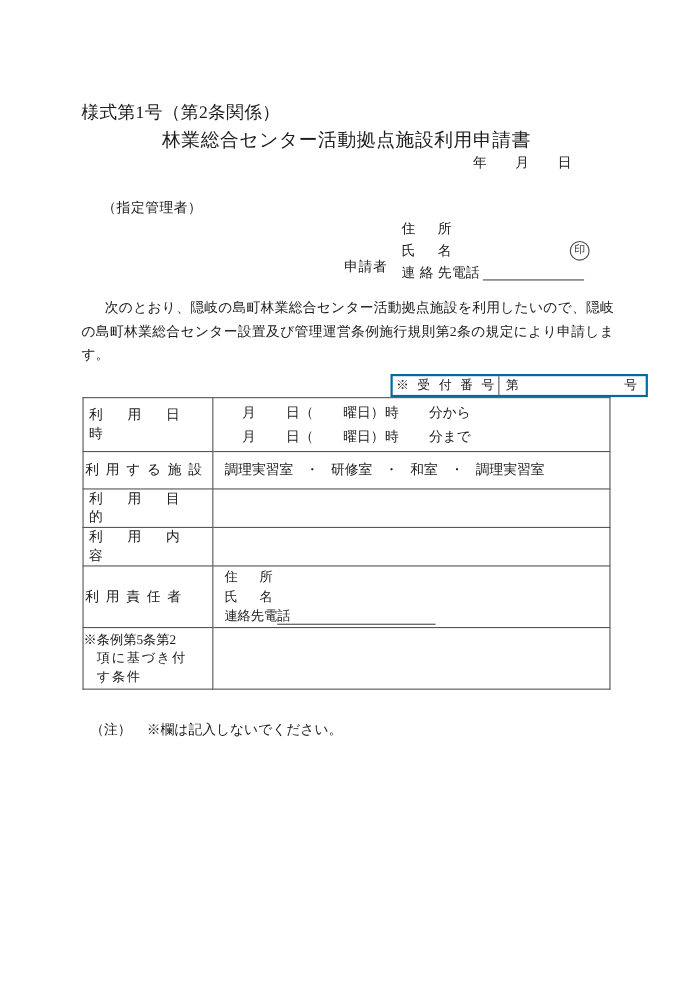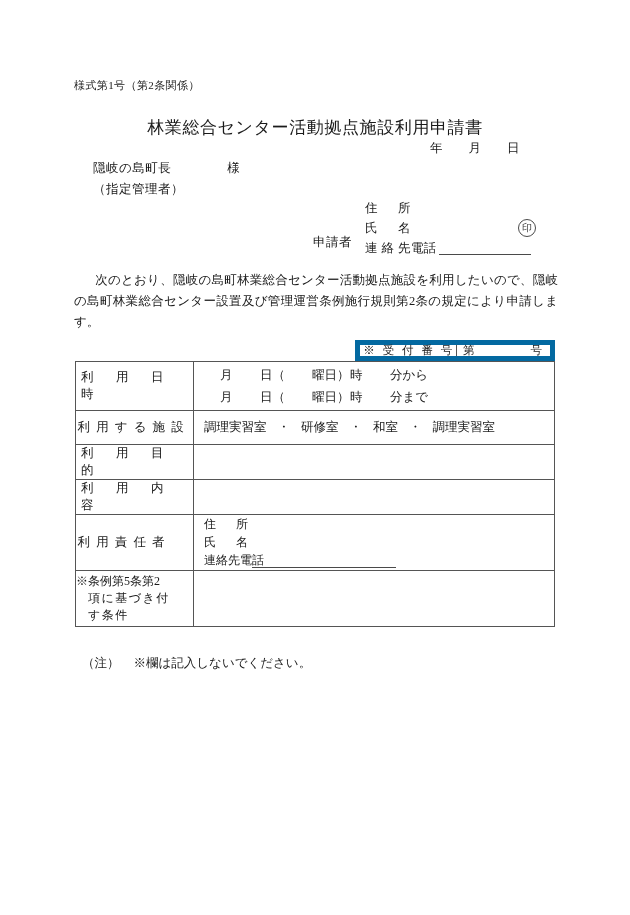--- a/index.html
+++ b/index.html
@@ -20,22 +20,22 @@
     left: 0; top: 0;
     width: 630px;
     height: 915px;
     background: #fff;
   }
 
   
   .form-code {
     position: absolute;
     left: 74px;
-    top: 78px;
-    font-size: 11px;
+    top: 92px;
+    font-size: 16px;
     letter-spacing: 0.4px;
     white-space: nowrap;
   }
   .doc-title {
     position: absolute;
     left: 0;
     top: 116px;
     width: 630px;
     text-align: center;
     font-size: 17px;
@@ -120,23 +120,23 @@
     line-height: 21px;
     text-indent: 1.7em;
     text-align: justify;
   }
 
   
   .receipt-box {
     position: absolute;
     left: 355px;
     top: 340px;
-    width: 200px;
+    width: 234px;
     height: 21px;
-    border: 5px solid #0369a1;
+    border: 2px solid #0369a1;
     box-sizing: border-box;
     display: flex;
     font-size: 11.5px;
   }
   .receipt-box .rb-label {
     width: 97px;
     border-right: 1px solid #555;
     box-sizing: border-box;
     display: flex;
     align-items: center;
@@ -236,23 +236,20 @@
 <div class="page">
 
   <div class="form-code">様式第1号（第2条関係）</div>
 
   <div class="doc-title">林業総合センター活動拠点施設利用申請書</div>
 
   <div class="date-line">
     <span>年</span><span class="sp"></span><span>月</span><span class="sp"></span><span>日</span>
   </div>
 
-  <div class="addressee">
-    <span>隠岐の島町長</span><span class="sama">様</span>
-  </div>
   <div class="addressee-sub">（指定管理者）</div>
 
   <div class="applicant">
     <div class="row">
       <span class="lbl-applicant">申請者</span>
       <span class="f-label">住　所</span>
     </div>
     <div class="row">
       <span class="f-label">氏　名</span>
       <span class="seal">印</span>

